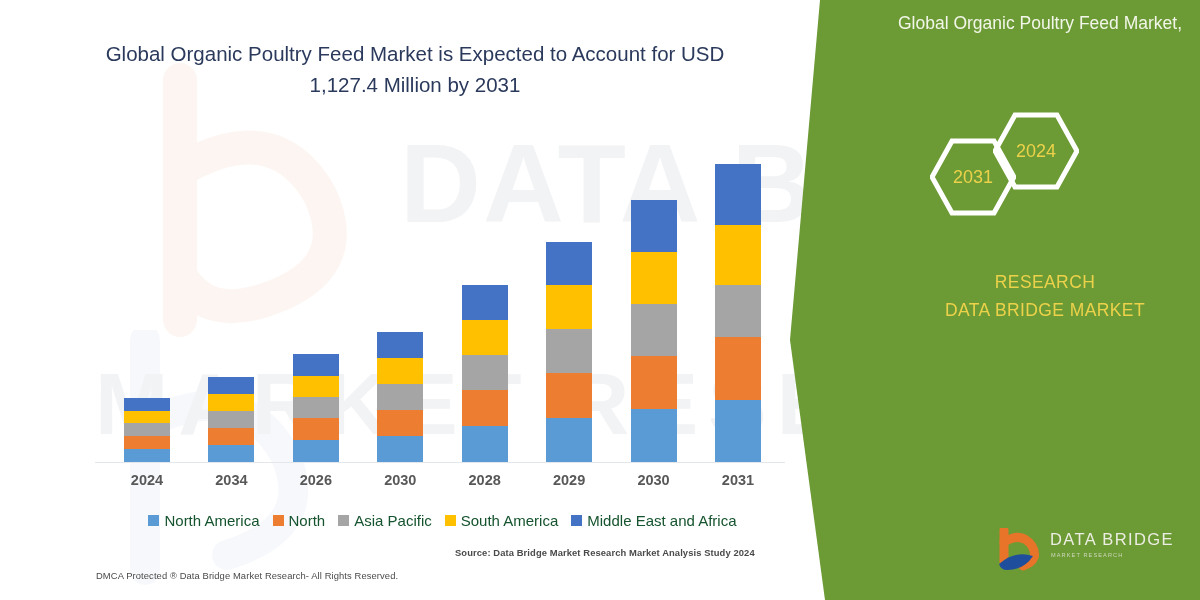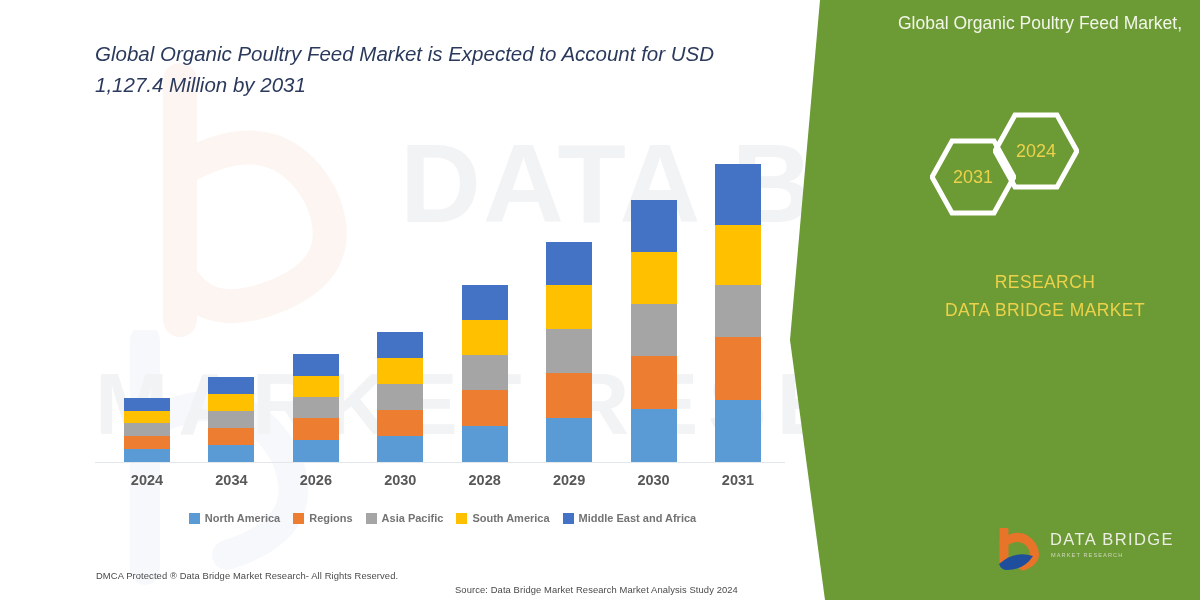--- a/index.html
+++ b/index.html
@@ -14,43 +14,43 @@
   
   .wm{position:absolute;pointer-events:none;user-select:none;color:#f2f3f5;font-weight:700;letter-spacing:2px;}
   .wm-data{left:400px;top:128px;font-size:112px;line-height:112px;}
   .wm-mark{left:95px;top:360px;font-size:88px;line-height:88px;letter-spacing:10px;}
   .wm-b{position:absolute;left:120px;top:60px;width:300px;height:300px;pointer-events:none;opacity:.55;}
   .wm-b2{position:absolute;left:75px;top:330px;width:300px;height:260px;pointer-events:none;opacity:.5;}
 
   
   .chart-title{
     position:absolute;left:95px;top:38px;width:640px;
-    text-align:left;color:#2b3a5c;font-size:20.5px;line-height:31px;font-weight:400;font-style:italic;
+    text-align:center;color:#2b3a5c;font-size:20.5px;line-height:31px;font-weight:400;
   }
   .axis-line{position:absolute;left:95px;top:462px;width:690px;height:1px;background:#e3e6ea;}
 
   .bars{position:absolute;left:110px;top:120px;width:665px;height:342px;
         display:flex;align-items:flex-end;justify-content:space-between;}
   .bar-col{width:74px;display:flex;flex-direction:column;justify-content:flex-end;align-items:center;height:342px;}
   .bar{width:46px;display:flex;flex-direction:column-reverse;}
   .seg{width:100%;}
 
   .xaxis{position:absolute;left:110px;top:472px;width:665px;display:flex;justify-content:space-between;}
   .xtick{width:74px;text-align:center;font-size:14.5px;font-weight:700;color:#585858;}
 
   
   .legend{position:absolute;left:110px;top:512px;width:665px;
           display:flex;justify-content:center;align-items:center;gap:13px;}
   .leg-item{display:flex;align-items:center;gap:5px;}
   .leg-swatch{width:11px;height:11px;flex:0 0 auto;}
-  .leg-label{font-size:11px;font-weight:700;color:#737373;white-space:nowrap;}
+  .leg-label{font-size:15px;font-weight:400;color:#14532d;white-space:nowrap;}
 
   
   .footer-left{position:absolute;left:96px;top:570px;font-size:9.4px;color:#4a4a4a;letter-spacing:.1px;}
-  .footer-right{position:absolute;left:455px;top:584px;font-size:9.4px;color:#4a4a4a;letter-spacing:.1px;}
+  .footer-right{position:absolute;left:455px;top:547px;font-size:9.4px;color:#4a4a4a;letter-spacing:.1px;font-weight:bold;}
 
   
   .green-panel{position:absolute;left:780px;top:0;width:420px;height:600px;}
   .gp-title{position:absolute;left:822px;top:8px;width:360px;text-align:right;
             color:#f2f6e8;font-size:17.5px;line-height:31px;font-weight:400;}
   .hexwrap{position:absolute;left:930px;top:112px;width:180px;height:100px;}
   .hex{position:absolute;width:86px;height:78px;}
   .hex svg{display:block;}
   .hex-txt{position:absolute;inset:0;display:flex;align-items:center;justify-content:center;
            color:#ecd24a;font-size:18px;font-weight:400;}
@@ -170,21 +170,21 @@
       <div class="xtick">2031</div>
     </div>
 
   <div class="legend" id="legend">
       <div class="leg-item">
         <span class="leg-swatch" style="background: rgb(91, 155, 213);"></span>
         <span class="leg-label">North America</span>
       </div>
       <div class="leg-item">
         <span class="leg-swatch" style="background: rgb(237, 125, 49);"></span>
-        <span class="leg-label">Regions</span>
+        <span class="leg-label">North</span>
       </div>
       <div class="leg-item">
         <span class="leg-swatch" style="background: rgb(165, 165, 165);"></span>
         <span class="leg-label">Asia Pacific</span>
       </div>
       <div class="leg-item">
         <span class="leg-swatch" style="background: rgb(255, 192, 0);"></span>
         <span class="leg-label">South America</span>
       </div>
       <div class="leg-item">

